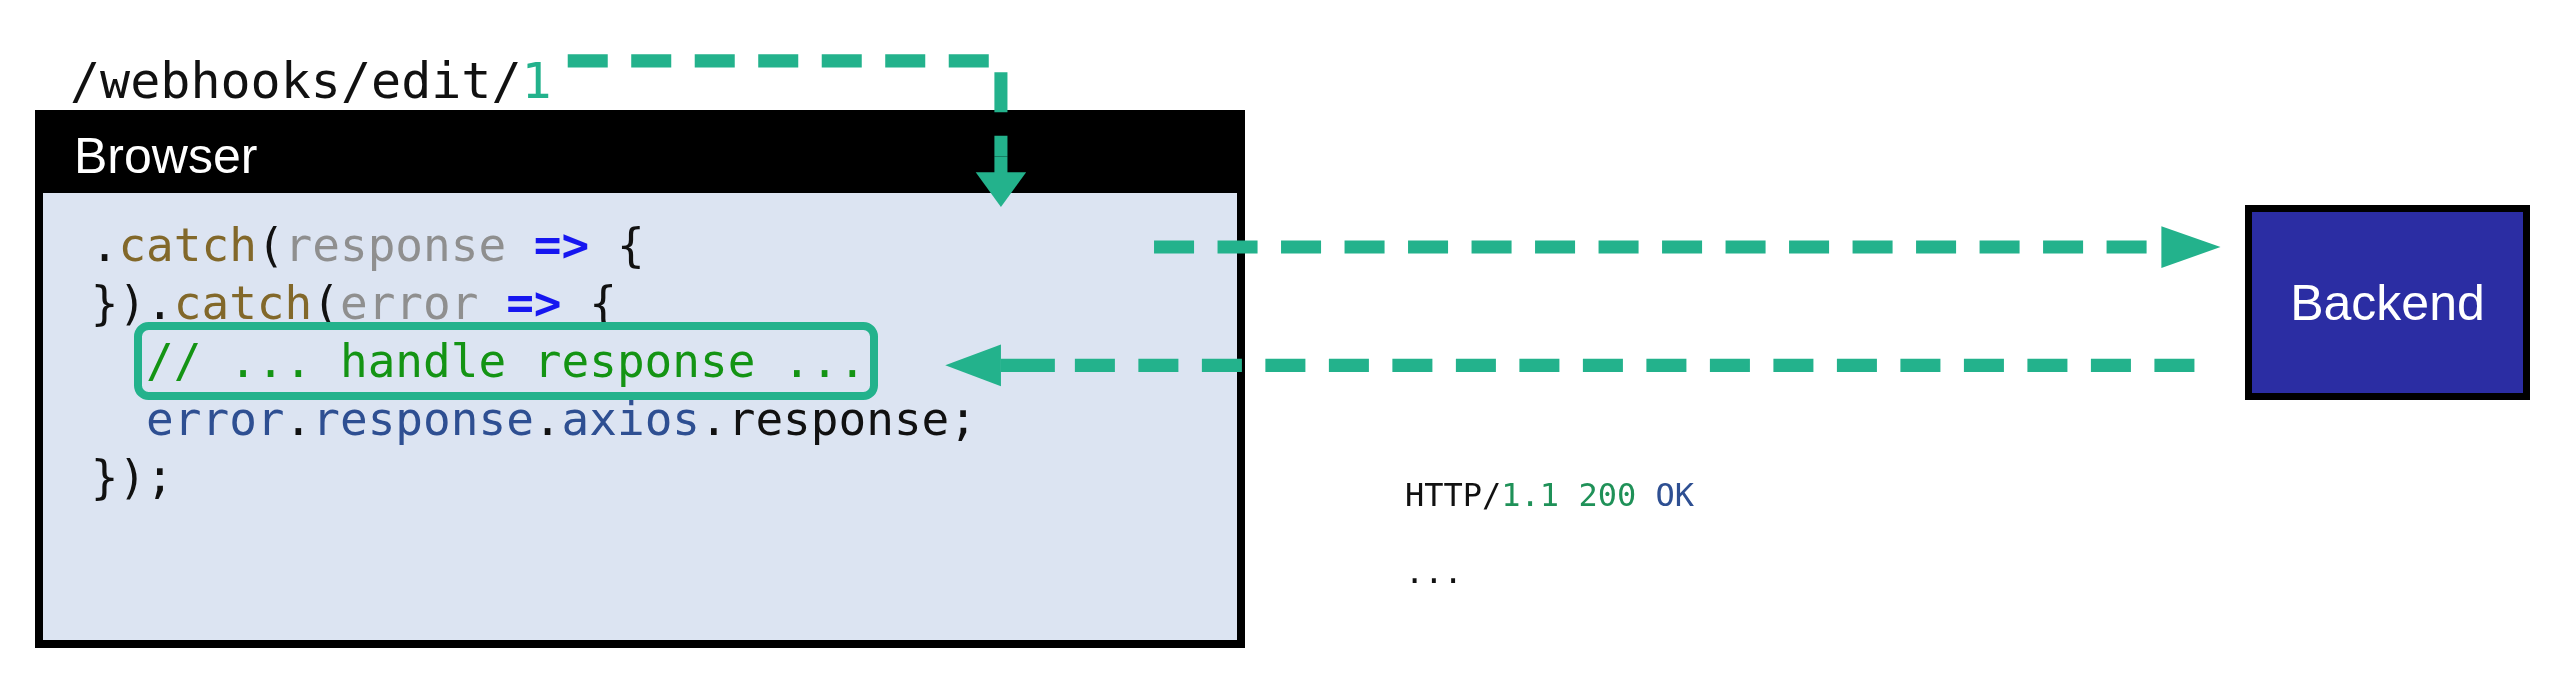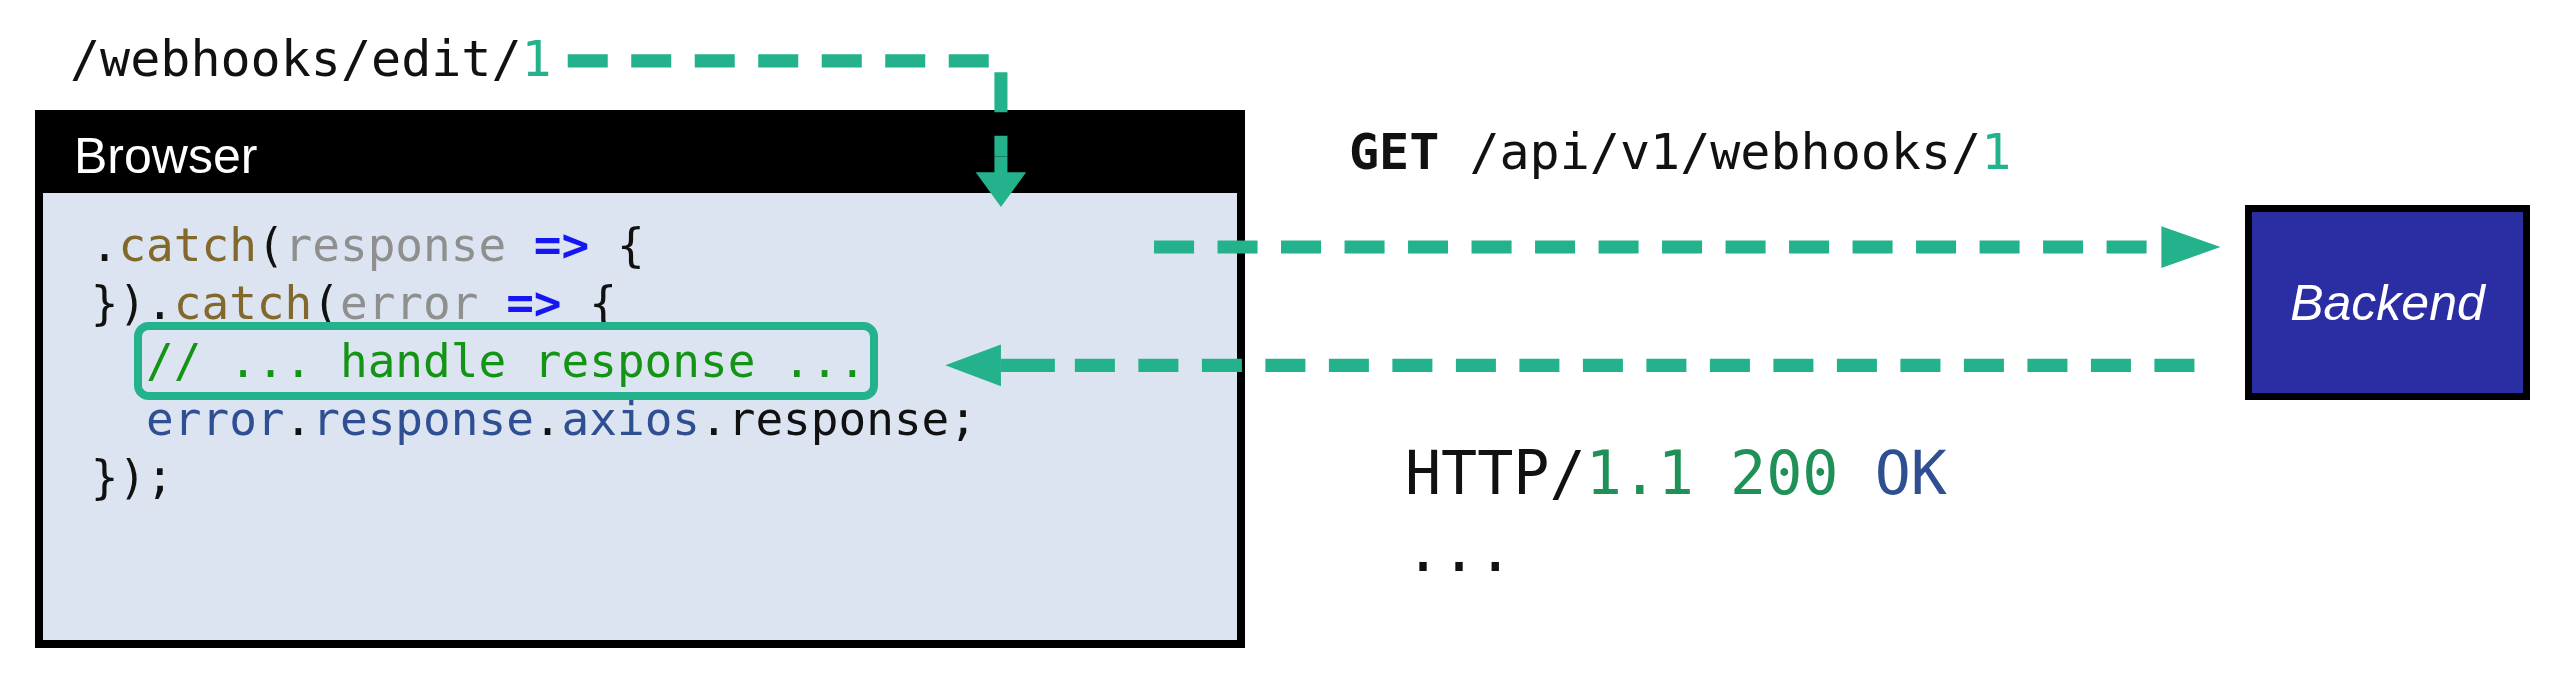--- a/index.html
+++ b/index.html
@@ -3,21 +3,21 @@
 <meta charset="utf-8">
 <style>
   html,body{margin:0;padding:0;background:#ffffff;}
   .stage{
     position:relative;
     width:2576px;height:682px;
     overflow:hidden;
     background:#ffffff;
     font-family:"DejaVu Sans Mono", monospace;
   }
-  .mono-block{position:absolute;white-space:pre;}
+  .mono-block{position:absolute;white-space:pre;margin-top:22px;}
   .code-line{white-space:pre;}
 
   
   .tok-black {color:var(--c-black);}
   .tok-navy  {color:var(--c-navy);}
   .tok-olive {color:var(--c-olive);}
   .tok-red   {color:var(--c-red);}
   .tok-gray  {color:var(--c-gray);}
   .tok-blue  {color:var(--c-blue);}
   .tok-green {color:var(--c-green);}
@@ -63,38 +63,37 @@
   }
   .browser-code .code-line{height:58px;line-height:58px;}
 
   
   .request-label{
     left:1349px;top:124px;
     font-size:50px;line-height:57px;
   }
   .response-label{
     left:1405px;top:435px;
-    font-size:60px;line-height:77px;
+    font-size:32px;line-height:77px;
   }
 
   
   .backend-box{
     position:absolute;
     left:2245px;top:205px;
     width:285px;height:195px;
     box-sizing:border-box;
     border:7px solid #000;
     background:var(--c-backend);
     display:flex;align-items:center;justify-content:center;
   }
   .backend-label{
     color:#fff;
     font-family:"Liberation Sans", sans-serif;
     font-size:50px;
-    font-style:italic;
   }
 
   
   .arrow-layer{position:absolute;left:0;top:0;pointer-events:none;}
   .arrow-dash{stroke:var(--c-accent);stroke-width:15;fill:none;stroke-dasharray:46 27;}
   .arrow-solid{stroke:var(--c-accent);stroke-width:15;fill:none;}
   .arrow-head{fill:var(--c-accent);stroke:none;}
 </style>
 </head>
 <body>
@@ -109,21 +108,20 @@
     </div>
     <div class="browser-code">
         <div class="code-line"><span class="tok-black"> .</span><span class="tok-olive">catch</span><span class="tok-black">(</span><span class="tok-gray">response</span><span class="tok-black"> </span><span class="tok-blue bold">=&gt;</span><span class="tok-black"> {</span></div>
         <div class="code-line"><span class="tok-black"> }).</span><span class="tok-olive">catch</span><span class="tok-black">(</span><span class="tok-gray">error</span><span class="tok-black"> </span><span class="tok-blue bold">=&gt;</span><span class="tok-black"> {</span></div>
         <div class="code-line"><span class="tok-black">   </span><span class="hl-box"><span class="tok-green">// ... handle response ...</span></span></div>
         <div class="code-line"><span class="tok-black">   </span><span class="tok-navy">error</span><span class="tok-black">.</span><span class="tok-navy">response</span><span class="tok-black">.</span><span class="tok-navy">axios</span><span class="tok-black">.</span><span class="tok-black">response;</span></div>
         <div class="code-line"><span class="tok-black"> });</span></div>
       </div>
   </div>
 
-  <div class="mono-block request-label"><div class="code-line"><span class="tok-black bold">GET</span><span class="tok-black"> /api/v1/webhooks/</span><span class="tok-accent">1</span></div></div>
 
   <div class="mono-block response-label"><div class="code-line"><span class="tok-black">HTTP/</span><span class="tok-status">1.1 200</span><span class="tok-black"> </span><span class="tok-navy">OK</span></div><div class="code-line"><span class="tok-black">...</span></div></div>
 
   <div class="backend-box">
     <span class="backend-label">Backend</span>
   </div>
 
   <svg class="arrow-layer" width="2576" height="682" viewBox="0 0 2960 784">
     <g>
       <path class="arrow-dash" d="M 652 70 H 1150 V 180"></path>

